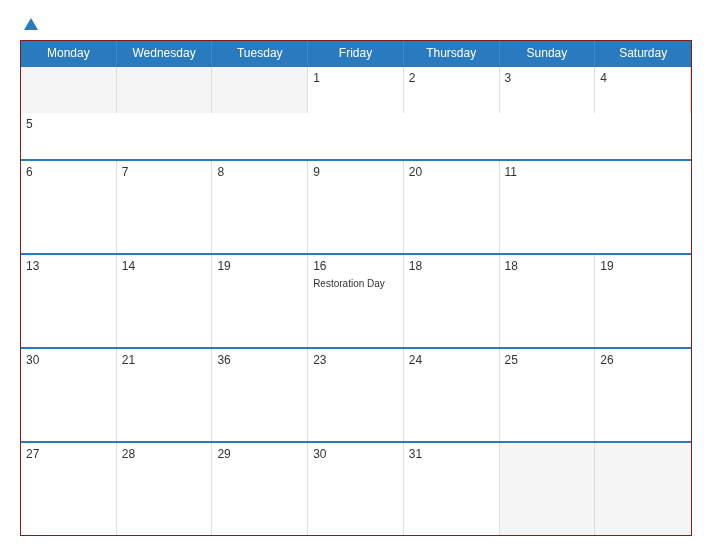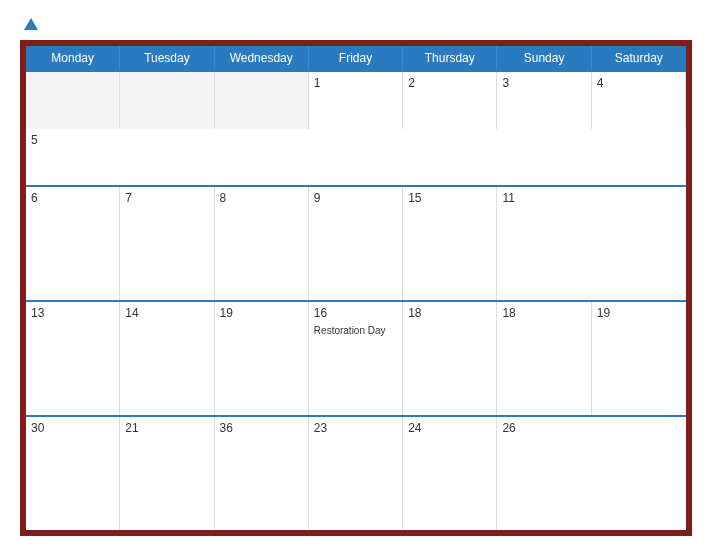--- a/index.html
+++ b/index.html
@@ -66,21 +66,21 @@
       font-size: 15px;
       color: #333;
       min-width: 140px;
       text-align: right;
     }
     
     .calendar {
       flex: 1;
       display: flex;
       flex-direction: column;
-      border: 6px solid #7f1d1d;
+      border: 1px solid #7f1d1d;
       justify-content: space-between;
     }
     .day-headers {
       display: grid;
       grid-template-columns: repeat(7, 1fr);
       background: #2a7abf;
     }
     .day-header {
       color: #fff;
       font-size: 12px;
@@ -135,22 +135,22 @@
         <span class="logo-triangle"></span>
       </div>
     </div>
     <h1 class="month-title"></h1>
     <span class="country"></span>
   </div>
 
   <div class="calendar">
     <div class="day-headers">
     <div class="day-header">Monday</div>
+        <div class="day-header">Wednesday</div>
         <div class="day-header">Tuesday</div>
-        <div class="day-header">Wednesday</div>
         <div class="day-header">Friday</div>
         <div class="day-header">Thursday</div>
         <div class="day-header">Sunday</div>
         <div class="day-header">Saturday</div>
       </div>
     <div class="weeks">
     <div class="week-row">
           <div class="day-cell empty"></div>
           <div class="day-cell empty"></div>
           <div class="day-cell empty"></div>
@@ -177,21 +177,21 @@
           <div class="day-cell">
             <span class="day-number">7</span>
           </div>
           <div class="day-cell">
             <span class="day-number">8</span>
           </div>
           <div class="day-cell">
             <span class="day-number">9</span>
           </div>
           <div class="day-cell">
-            <span class="day-number">15</span>
+            <span class="day-number">20</span>
           </div>
           <div class="day-cell">
             <span class="day-number">11</span>
           </div>
         </div>
         <div class="week-row">
           <div class="day-cell">
             <span class="day-number">13</span>
           </div>
           <div class="day-cell">
@@ -221,18 +221,40 @@
           <div class="day-cell">
             <span class="day-number">36</span>
           </div>
           <div class="day-cell">
             <span class="day-number">23</span>
           </div>
           <div class="day-cell">
             <span class="day-number">24</span>
           </div>
           <div class="day-cell">
+            <span class="day-number">25</span>
+          </div>
+          <div class="day-cell">
             <span class="day-number">26</span>
           </div>
+        </div>
+        <div class="week-row">
+          <div class="day-cell">
+            <span class="day-number">27</span>
+          </div>
+          <div class="day-cell">
+            <span class="day-number">28</span>
+          </div>
+          <div class="day-cell">
+            <span class="day-number">29</span>
+          </div>
+          <div class="day-cell">
+            <span class="day-number">30</span>
+          </div>
+          <div class="day-cell">
+            <span class="day-number">31</span>
+          </div>
+          <div class="day-cell empty"></div>
+          <div class="day-cell empty"></div>
         </div>
       </div>
   </div>
 </div>
 
 </body></html>

